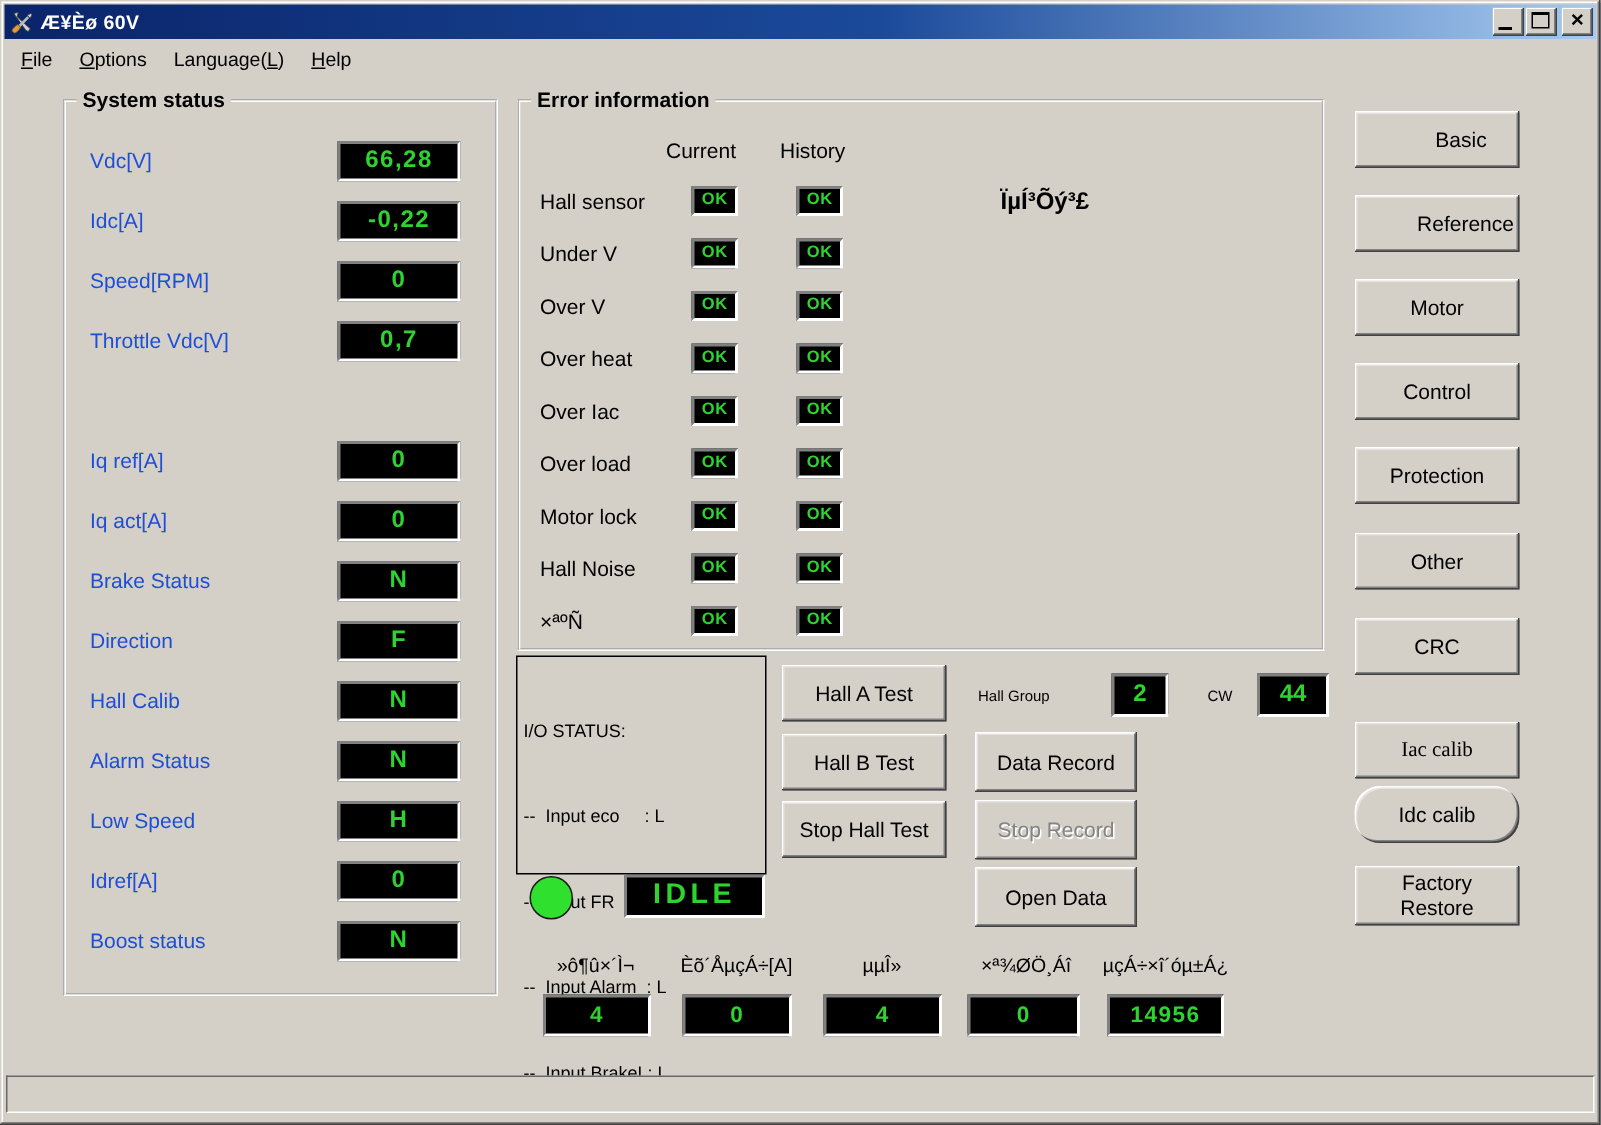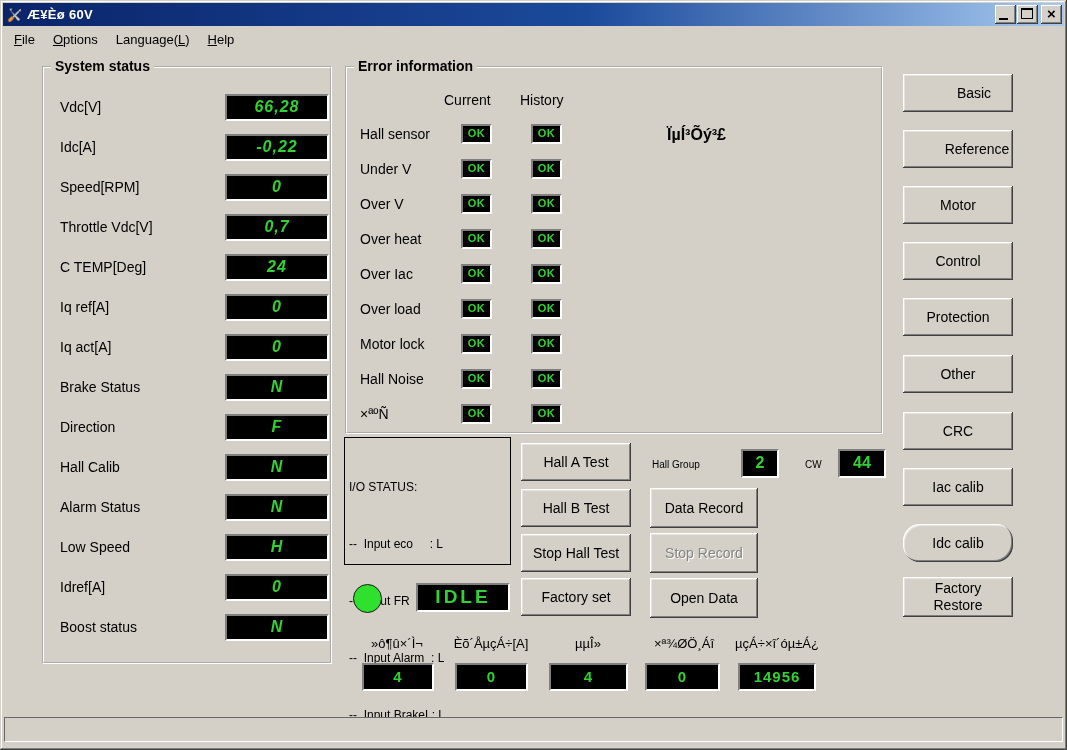--- a/index.html
+++ b/index.html
@@ -47,34 +47,34 @@
   }
 
   
   .display {
     background:#000; border:2px solid; border-color:#808080 #ffffff #ffffff #808080;
     color:#2fd32f; font-weight:bold; text-align:center;
   }
 
   
   .ss-row { position:absolute; left:0; width:100%; height:27px; }
-  .ss-label { position:absolute; left:16px; top:0; line-height:27px; font-size:14px; color:#000000; }
-  .ss-value { position:absolute; left:181px; top:0; width:104px; height:27px; line-height:22px; font-size:16px; letter-spacing:1px;font-style:italic; }
+  .ss-label { position:absolute; left:16px; top:0; line-height:27px; font-size:14px; color:#1d4ed8; }
+  .ss-value { position:absolute; left:181px; top:0; width:82px; height:27px; line-height:22px; font-size:16px; letter-spacing:1px; }
 
   
   .err-header { position:absolute; top:24px; font-size:14px; color:#000; }
   .err-row { position:absolute; left:0; width:100%; height:20px; }
   .err-label { position:absolute; left:13px; line-height:20px; font-size:14px; color:#000; }
   .ok-chip { position:absolute; width:31px; height:20px; line-height:15px; font-size:11px; letter-spacing:0.5px; }
   .chip-cur { left:114px; } .chip-his { left:184px; }
   .sys-normal { position:absolute; left:320px; top:58px; font-size:16px; font-weight:bold; color:#000; }
 
   
   .io-box {
-    position:absolute; left:344px; top:437px; width:167px; height:128px;
+    position:absolute; left:344px; top:437px; width:167px; height:146px;
     border:1px solid #000; padding:2px 0 0 4px; font-size:12px; line-height:19px;
     color:#000; white-space:pre;
   }
 
   
   .btn3d {
     position:absolute; background:#d4d0c8; border:none;
     box-shadow: inset -1px -1px 0 #404040, inset 1px 1px 0 #ffffff,
                 inset -2px -2px 0 #808080, inset 2px 2px 0 #e6e3de;
     font-size:14px; color:#000; display:flex; align-items:center; justify-content:center;
@@ -145,24 +145,20 @@
         <span class="ss-value display">-0,22</span>
       </div>
     <div class="ss-row" style="top:106px">
         <span class="ss-label">Speed[RPM]</span>
         <span class="ss-value display">0</span>
       </div>
     <div class="ss-row" style="top:146px">
         <span class="ss-label">Throttle Vdc[V]</span>
         <span class="ss-value display">0,7</span>
       </div>
-    <div class="ss-row" style="top:186px">
-        <span class="ss-label">C TEMP[Deg]</span>
-        <span class="ss-value display">24</span>
-      </div>
     <div class="ss-row" style="top:226px">
         <span class="ss-label">Iq ref[A]</span>
         <span class="ss-value display">0</span>
       </div>
     <div class="ss-row" style="top:266px">
         <span class="ss-label">Iq act[A]</span>
         <span class="ss-value display">0</span>
       </div>
     <div class="ss-row" style="top:306px">
         <span class="ss-label">Brake Status</span>
@@ -252,21 +248,20 @@
     <div>--  Input FR      : L</div>
     <div>--  Input Alarm  : L</div>
     <div>--  Input BrakeL: L</div>
     
     
   </div>
 
   <div class="btn3d" style="left:521px; top:443px; width:110px; height:38px;">Hall A Test</div>
   <div class="btn3d" style="left:521px; top:489px; width:110px; height:38px;">Hall B Test</div>
   <div class="btn3d" style="left:521px; top:534px; width:110px; height:38px;">Stop Hall Test</div>
-  <div class="btn3d" style="left:521px; top:578px; width:110px; height:38px;">Factory set</div>
 
   <div class="btn3d" style="left:650px; top:488px; width:108px; height:40px;">Data Record</div>
   <div class="btn3d disabled" style="left:650px; top:533px; width:108px; height:40px;">Stop Record</div>
   <div class="btn3d" style="left:650px; top:578px; width:108px; height:40px;">Open Data</div>
 
   <span class="inline-label" style="left:652px; top:450px;">Hall Group</span>
   <div class="display hg-display" style="left:741px; top:449px;">2</div>
   <span class="inline-label" style="left:805px; top:450px;">CW</span>
   <div class="display cw-display" style="left:838px; top:449px;">44</div>
 
@@ -285,20 +280,20 @@
   <div class="display b-display" style="left:645px; width:75px;">0</div>
   <div class="display b-display" style="left:738px; width:78px;">14956</div>
 
   <div class="btn3d nav-btn" style="top:74px;padding-left:32px;">Basic</div>
   <div class="btn3d nav-btn" style="top:130px;padding-left:38px;">Reference</div>
   <div class="btn3d nav-btn" style="top:186px;">Motor</div>
   <div class="btn3d nav-btn" style="top:242px;">Control</div>
   <div class="btn3d nav-btn" style="top:298px;">Protection</div>
   <div class="btn3d nav-btn" style="top:355px;">Other</div>
   <div class="btn3d nav-btn" style="top:412px;">CRC</div>
-  <div class="btn3d nav-btn" style="top:468px;">Iac calib</div>
+  <div class="btn3d nav-btn" style="top:481px;font-family:Liberation Serif, serif;">Iac calib</div>
   <div class="btn3d nav-btn" style="top:524px;border-radius:17px;">Idc calib</div>
   <div class="btn3d nav-btn" style="top:577px; height:40px;">Factory
 Restore</div>
 
   <div class="statusbar"></div>
 
 </div>
 
 </body></html>

